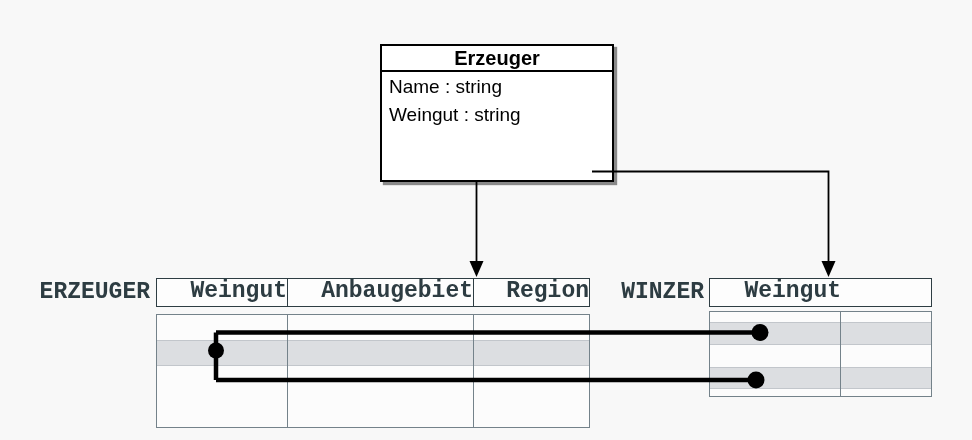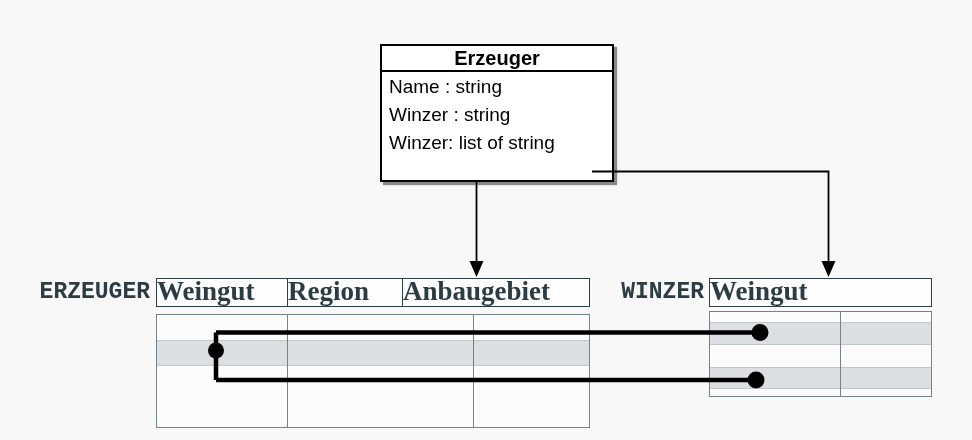--- a/index.html
+++ b/index.html
@@ -41,23 +41,23 @@
 
   
   .hdr {
     position: absolute; top: 250px; height: 29px;
     background: #fdfdfd; border: 1.5px solid #2e3d43;
     display: flex; z-index: 1;
   }
   #hdr-erzeuger { left: 156px; width: 434px; }
   #hdr-winzer   { left: 709px; width: 223px; }
   .hdr .cell {
-    height: 100%; line-height: 25px; text-align: left;
-    font-family: Liberation Serif, serif;
-    font-weight: bold; font-size: 27px; color: #2d3c42;
+    height: 100%; line-height: 25px; text-align: right;
+    font-family: Liberation Mono, monospace;
+    font-weight: bold; font-size: 23px; color: #2d3c42;
     border-right: 1.5px solid #2e3d43;
     overflow: hidden;
   }
   .hdr .cell:last-child { border-right: none; }
   #hdr-erzeuger .c1 { width: 131px; }
   #hdr-erzeuger .c2 { width: 186px; }
   #hdr-erzeuger .c3 { flex: 1; }
   #hdr-winzer .c1 { width: 131px; }
   #hdr-winzer .c2 { flex: 1; }
 
@@ -88,31 +88,30 @@
 </style>
 </head>
 <body>
 
 <div id="stage">
 
   <div class="class-box">
     <div class="title">Erzeuger</div>
     <div class="attrs">
       <div class="attr-line">Name : string</div>
-      <div class="attr-line">Winzer : string</div>
-      <div class="attr-line">Winzer: list of string</div>
+      <div class="attr-line">Weingut : string</div>
     </div>
   </div>
 
   <div class="tbl-label" id="label-erzeuger">ERZEUGER</div>
 
   <div class="hdr" id="hdr-erzeuger">
     <div class="cell c1">Weingut</div>
+    <div class="cell c2">Anbaugebiet</div>
     <div class="cell c3">Region</div>
-    <div class="cell c2">Anbaugebiet</div>
   </div>
 
   <div class="body-tbl" id="body-erzeuger">
     <div class="band band-a"></div>
     <div class="vsep s1"></div>
     <div class="vsep s2"></div>
   </div>
 
   <div class="tbl-label" id="label-winzer">WINZER</div>
 

